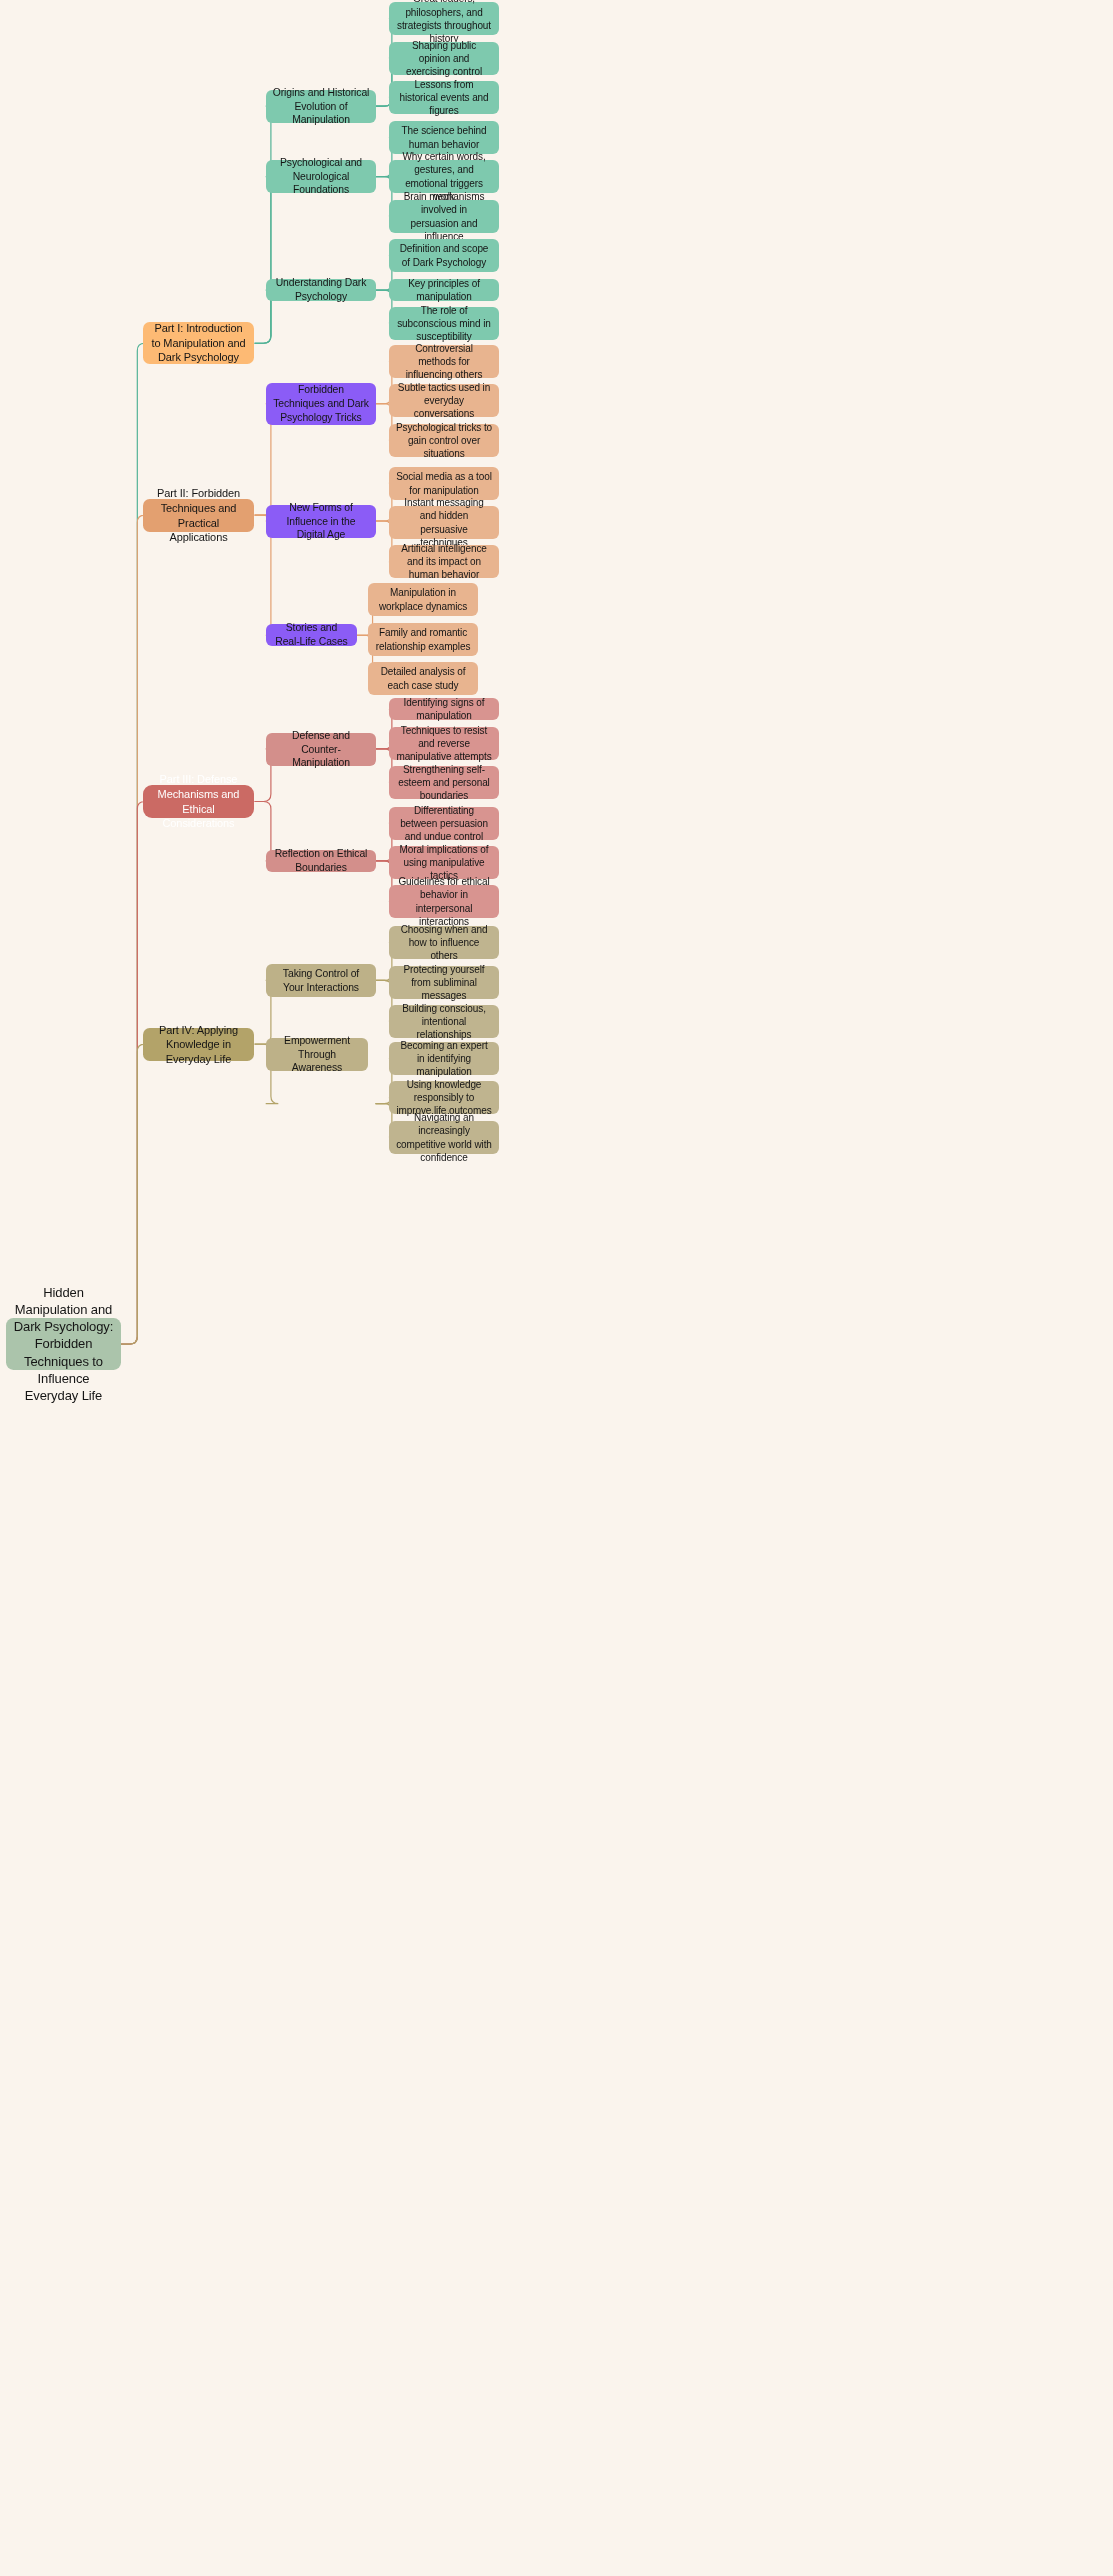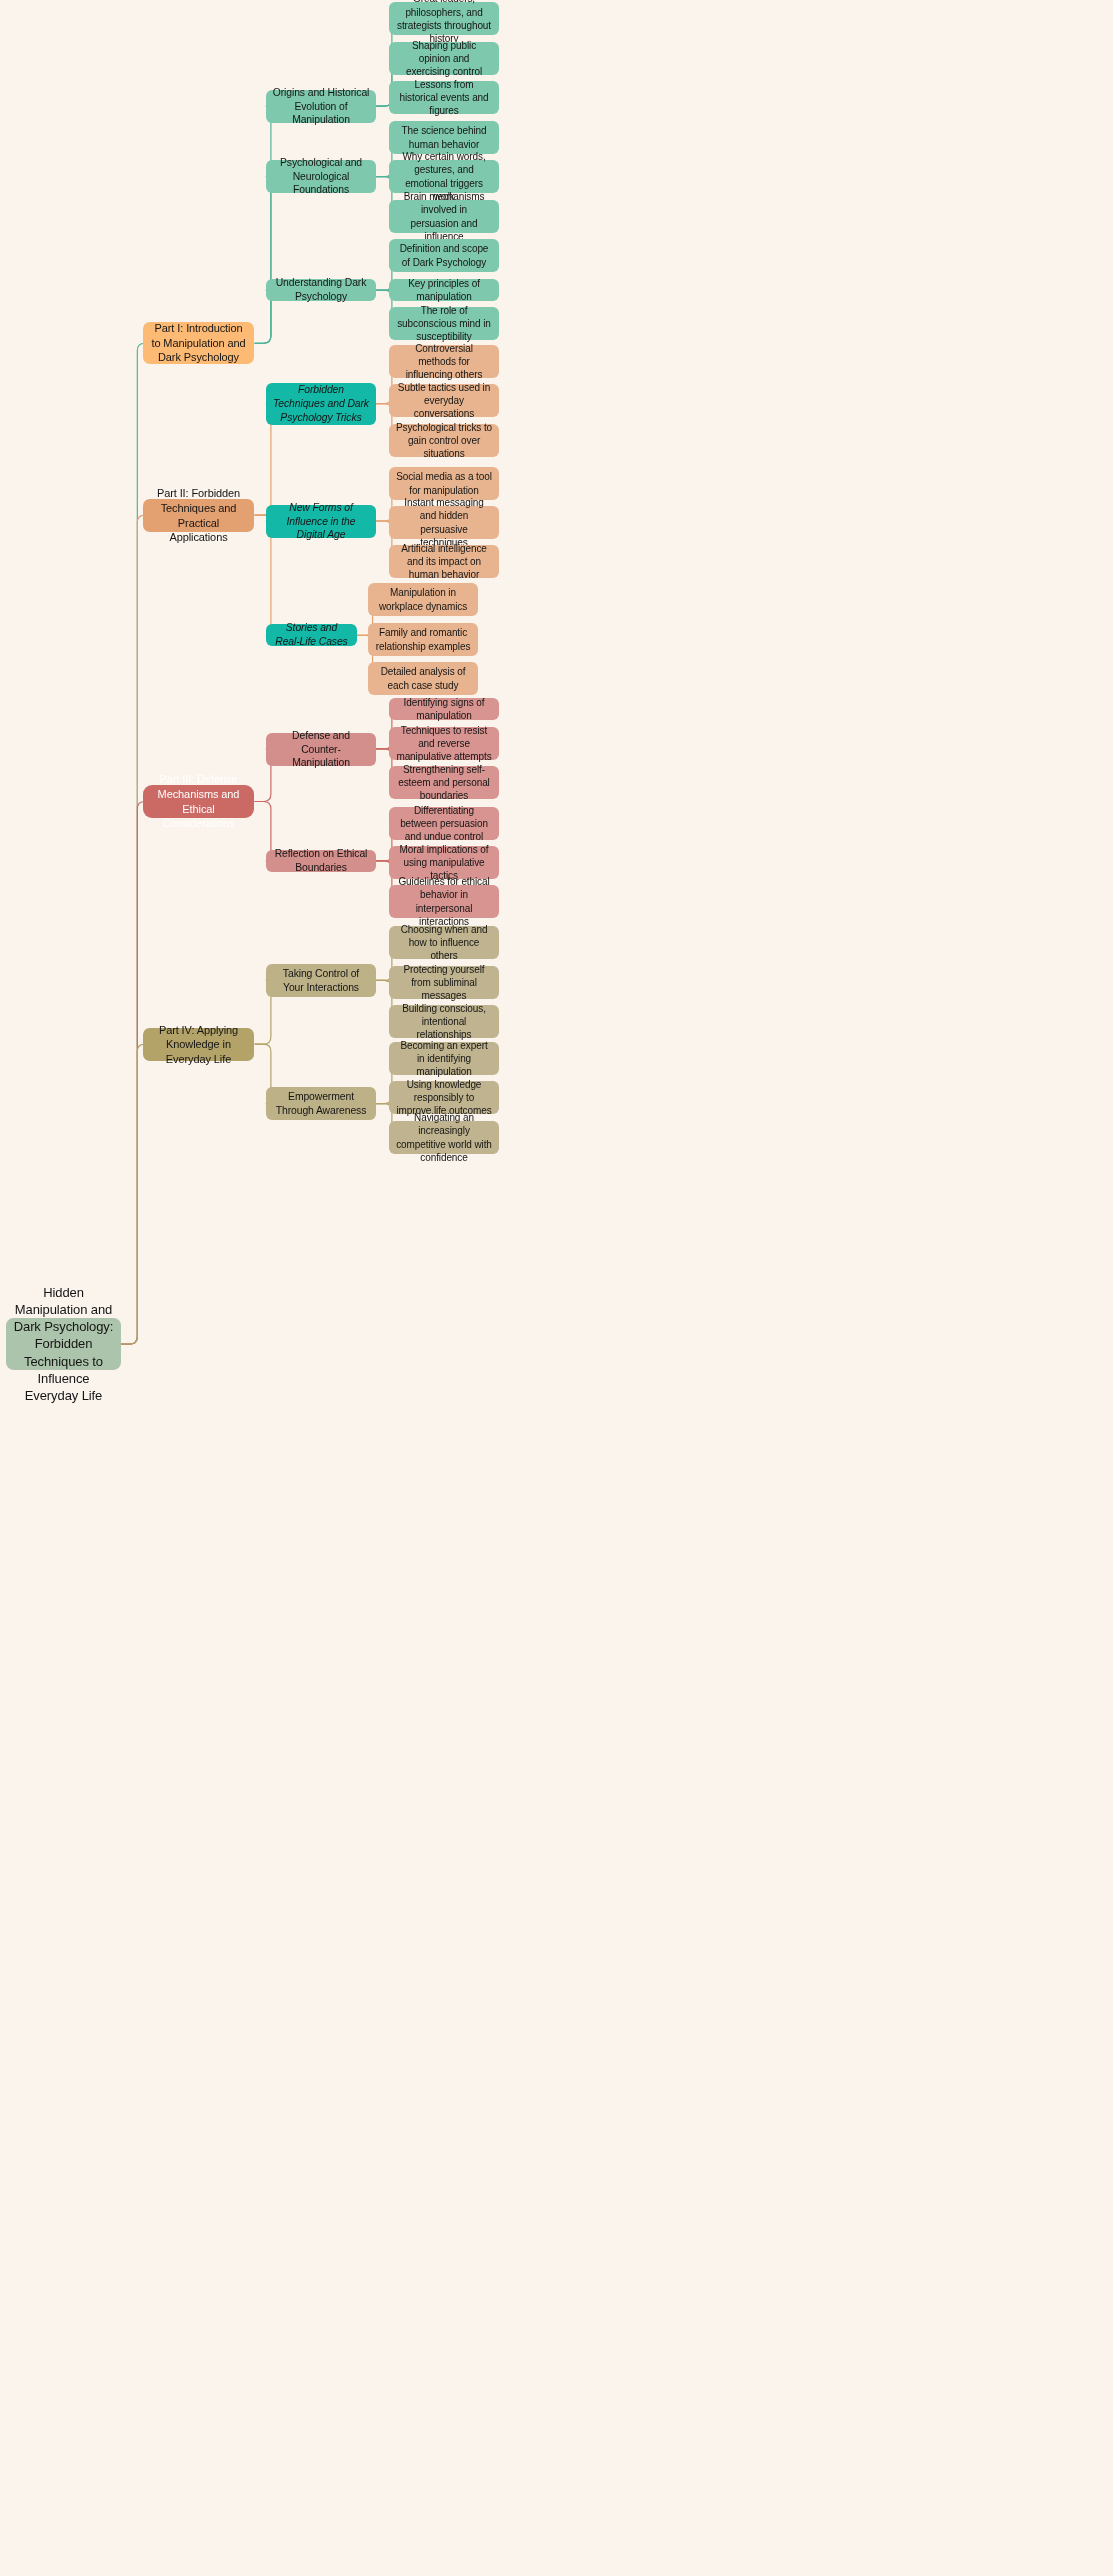--- a/index.html
+++ b/index.html
@@ -25,21 +25,21 @@
   .root{
     background:#abc4ab;border-radius:7.4px;font-size:13px;
   }
   .lvl1{font-size:11px;border-radius:6.7px;}
   .lvl1.green{background:#fdba74;}
   .lvl1.orange{background:#e3a070;}
   .lvl1.red{background:#cb6a64;color:#ffffff;}
   .lvl1.olive{background:#b3a369;}
   .lvl2{font-size:10.4px;}
   .lvl2.green{background:#7ec9ae;}
-  .lvl2.orange{background:#14b8a6;font-style:italic;}
+  .lvl2.orange{background:#8b5cf6;}
   .lvl2.red{background:#d38f8b;}
   .lvl2.olive{background:#bdb188;}
   .lvl3{font-size:10px;}
   .lvl3.green{background:#7ec9ae;}
   .lvl3.orange{background:#e8b48f;}
   .lvl3.red{background:#d89490;}
   .lvl3.olive{background:#bfb48f;}
 </style>
 </head>
 <body>
@@ -207,21 +207,21 @@
     </div>
     <div class="node lvl3 olive" style="left: 389px; top: 926px; width: 110px; min-height: 33px; height: 33px;">
       <span>Choosing when and how to influence others</span>
     </div>
     <div class="node lvl3 olive" style="left: 389px; top: 966px; width: 110px; min-height: 33px; height: 33px;">
       <span>Protecting yourself from subliminal messages</span>
     </div>
     <div class="node lvl3 olive" style="left: 389px; top: 1005px; width: 110px; min-height: 33px; height: 33px;">
       <span>Building conscious, intentional relationships</span>
     </div>
-    <div class="node lvl2 olive" style="left: 266px; top: 1087px; width: 110px; min-height: 33px; height: 33px;">
+    <div class="node lvl2 olive" style="left: 266px; top: 1038px; width: 102px; min-height: 33px; height: 33px;">
       <span>Empowerment Through Awareness</span>
     </div>
     <div class="node lvl3 olive" style="left: 389px; top: 1042px; width: 110px; min-height: 33px; height: 33px;">
       <span>Becoming an expert in identifying manipulation</span>
     </div>
     <div class="node lvl3 olive" style="left: 389px; top: 1081px; width: 110px; min-height: 33px; height: 33px;">
       <span>Using knowledge responsibly to improve life outcomes</span>
     </div>
     <div class="node lvl3 olive" style="left: 389px; top: 1121px; width: 110px; min-height: 33px; height: 33px;">
       <span>Navigating an increasingly competitive world with confidence</span>

